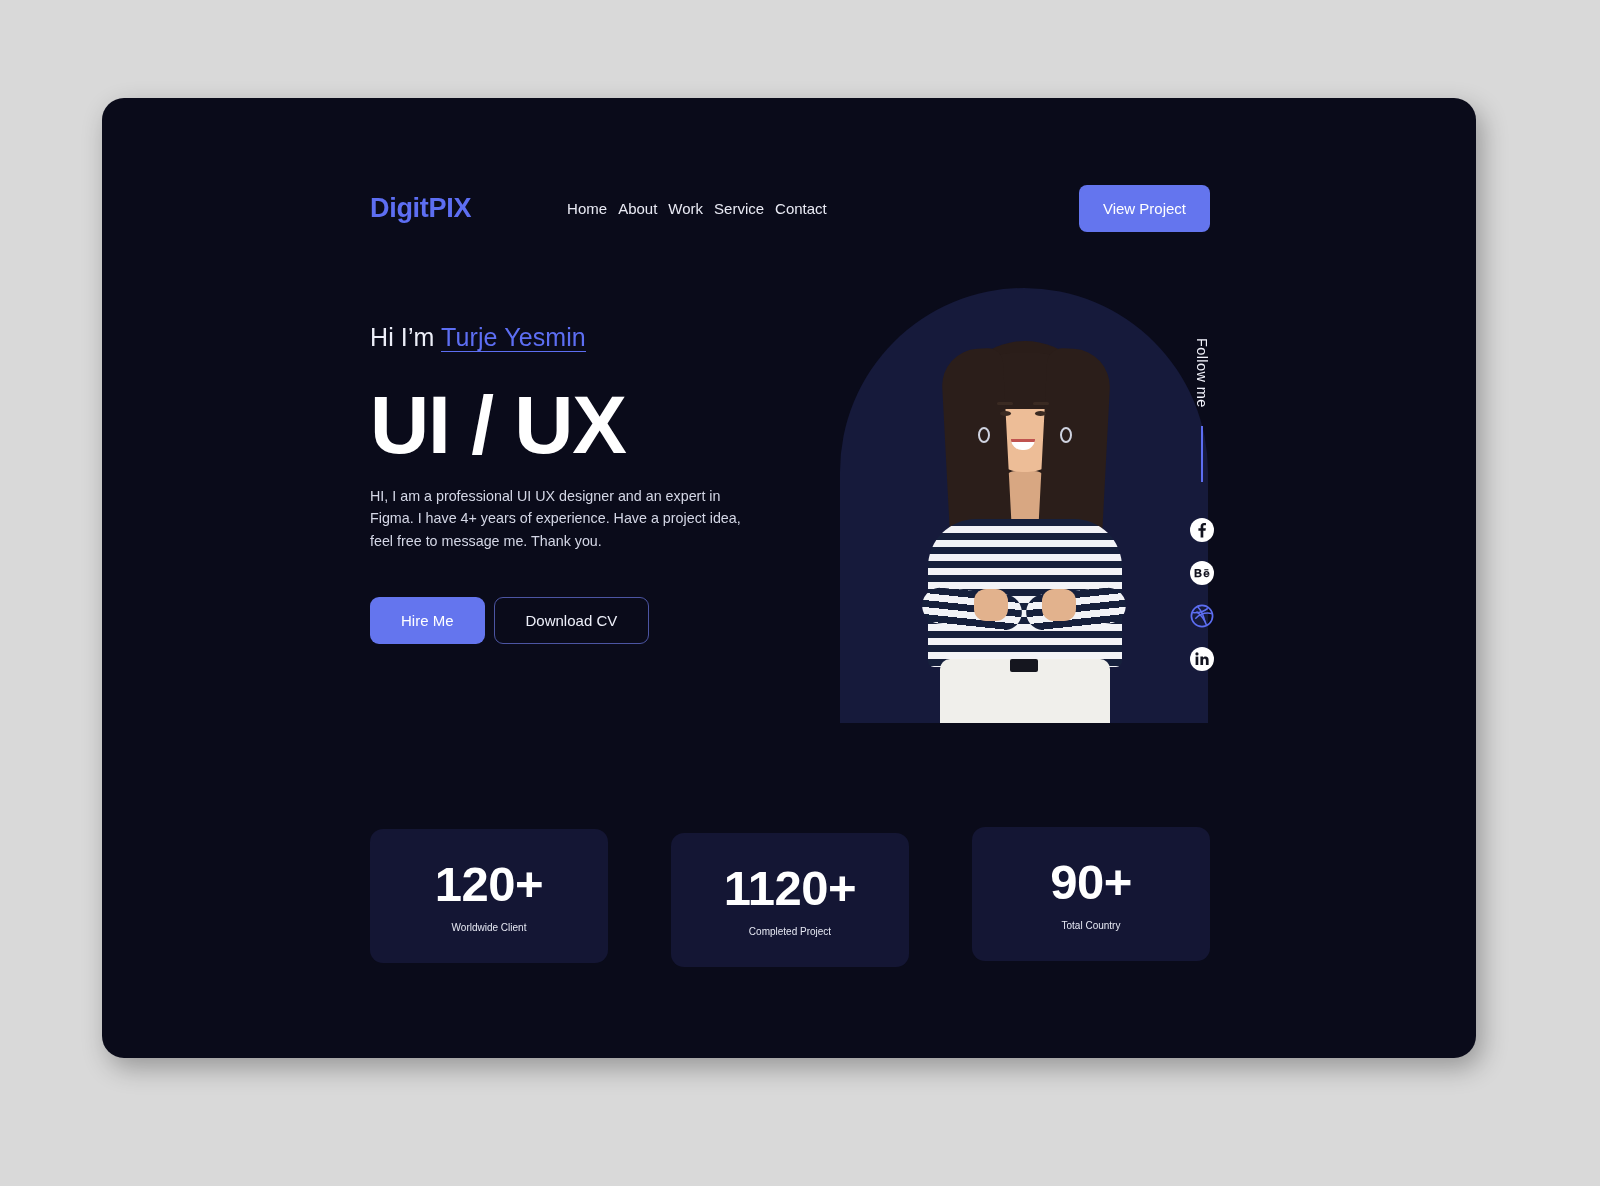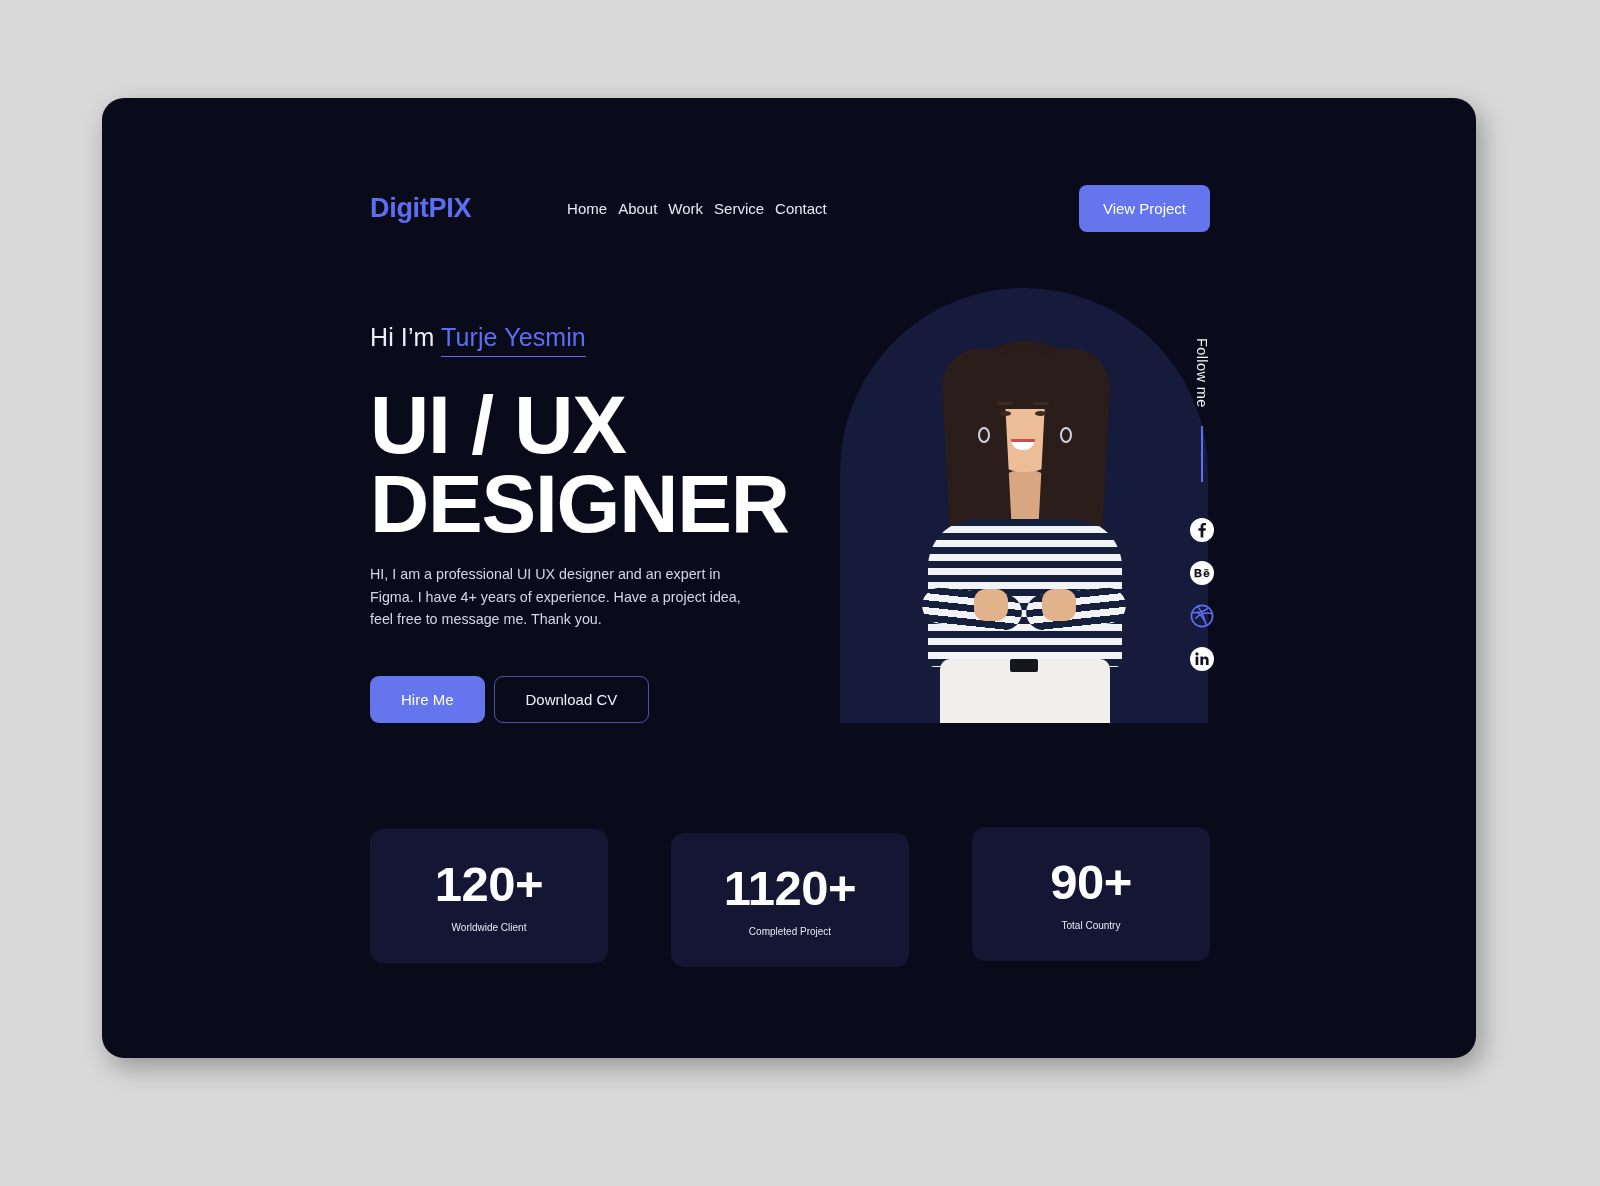--- a/index.html
+++ b/index.html
@@ -92,21 +92,20 @@
     font-size: 25px;
     font-weight: 400;
     color: #eceef8;
     white-space: nowrap;
     letter-spacing: 0.1px;
   }
 
   .greeting .name {
     color: #5d6ef2;
     border-bottom: 1.5px solid #5d6ef2;
-    padding-bottom: 5px;
   }
 
   .headline {
     margin-top: 34px;
     font-size: 82px;
     line-height: 0.96;
     font-weight: 700;
     letter-spacing: -1.2px;
     color: #ffffff;
   }
@@ -449,21 +448,20 @@
   </div>
 
   <div class="hero-left">
 
     <div class="greeting">
       <span>Hi I’m </span><span class="name">Turje Yesmin</span>
     </div>
 
     <h1 class="headline">
       <span class="headline-line">UI / UX</span>
-      <span class="headline-line">DESIGNER</span>
     </h1>
 
     <p class="bio">HI, I am a professional UI UX designer and an expert in Figma. I have 4+ years of experience. Have a project idea, feel free to message me. Thank you.</p>
 
     <div class="actions">
       <button class="btn btn-primary">Hire Me</button>
       <button class="btn btn-ghost">Download CV</button>
     </div>
   </div>
 

